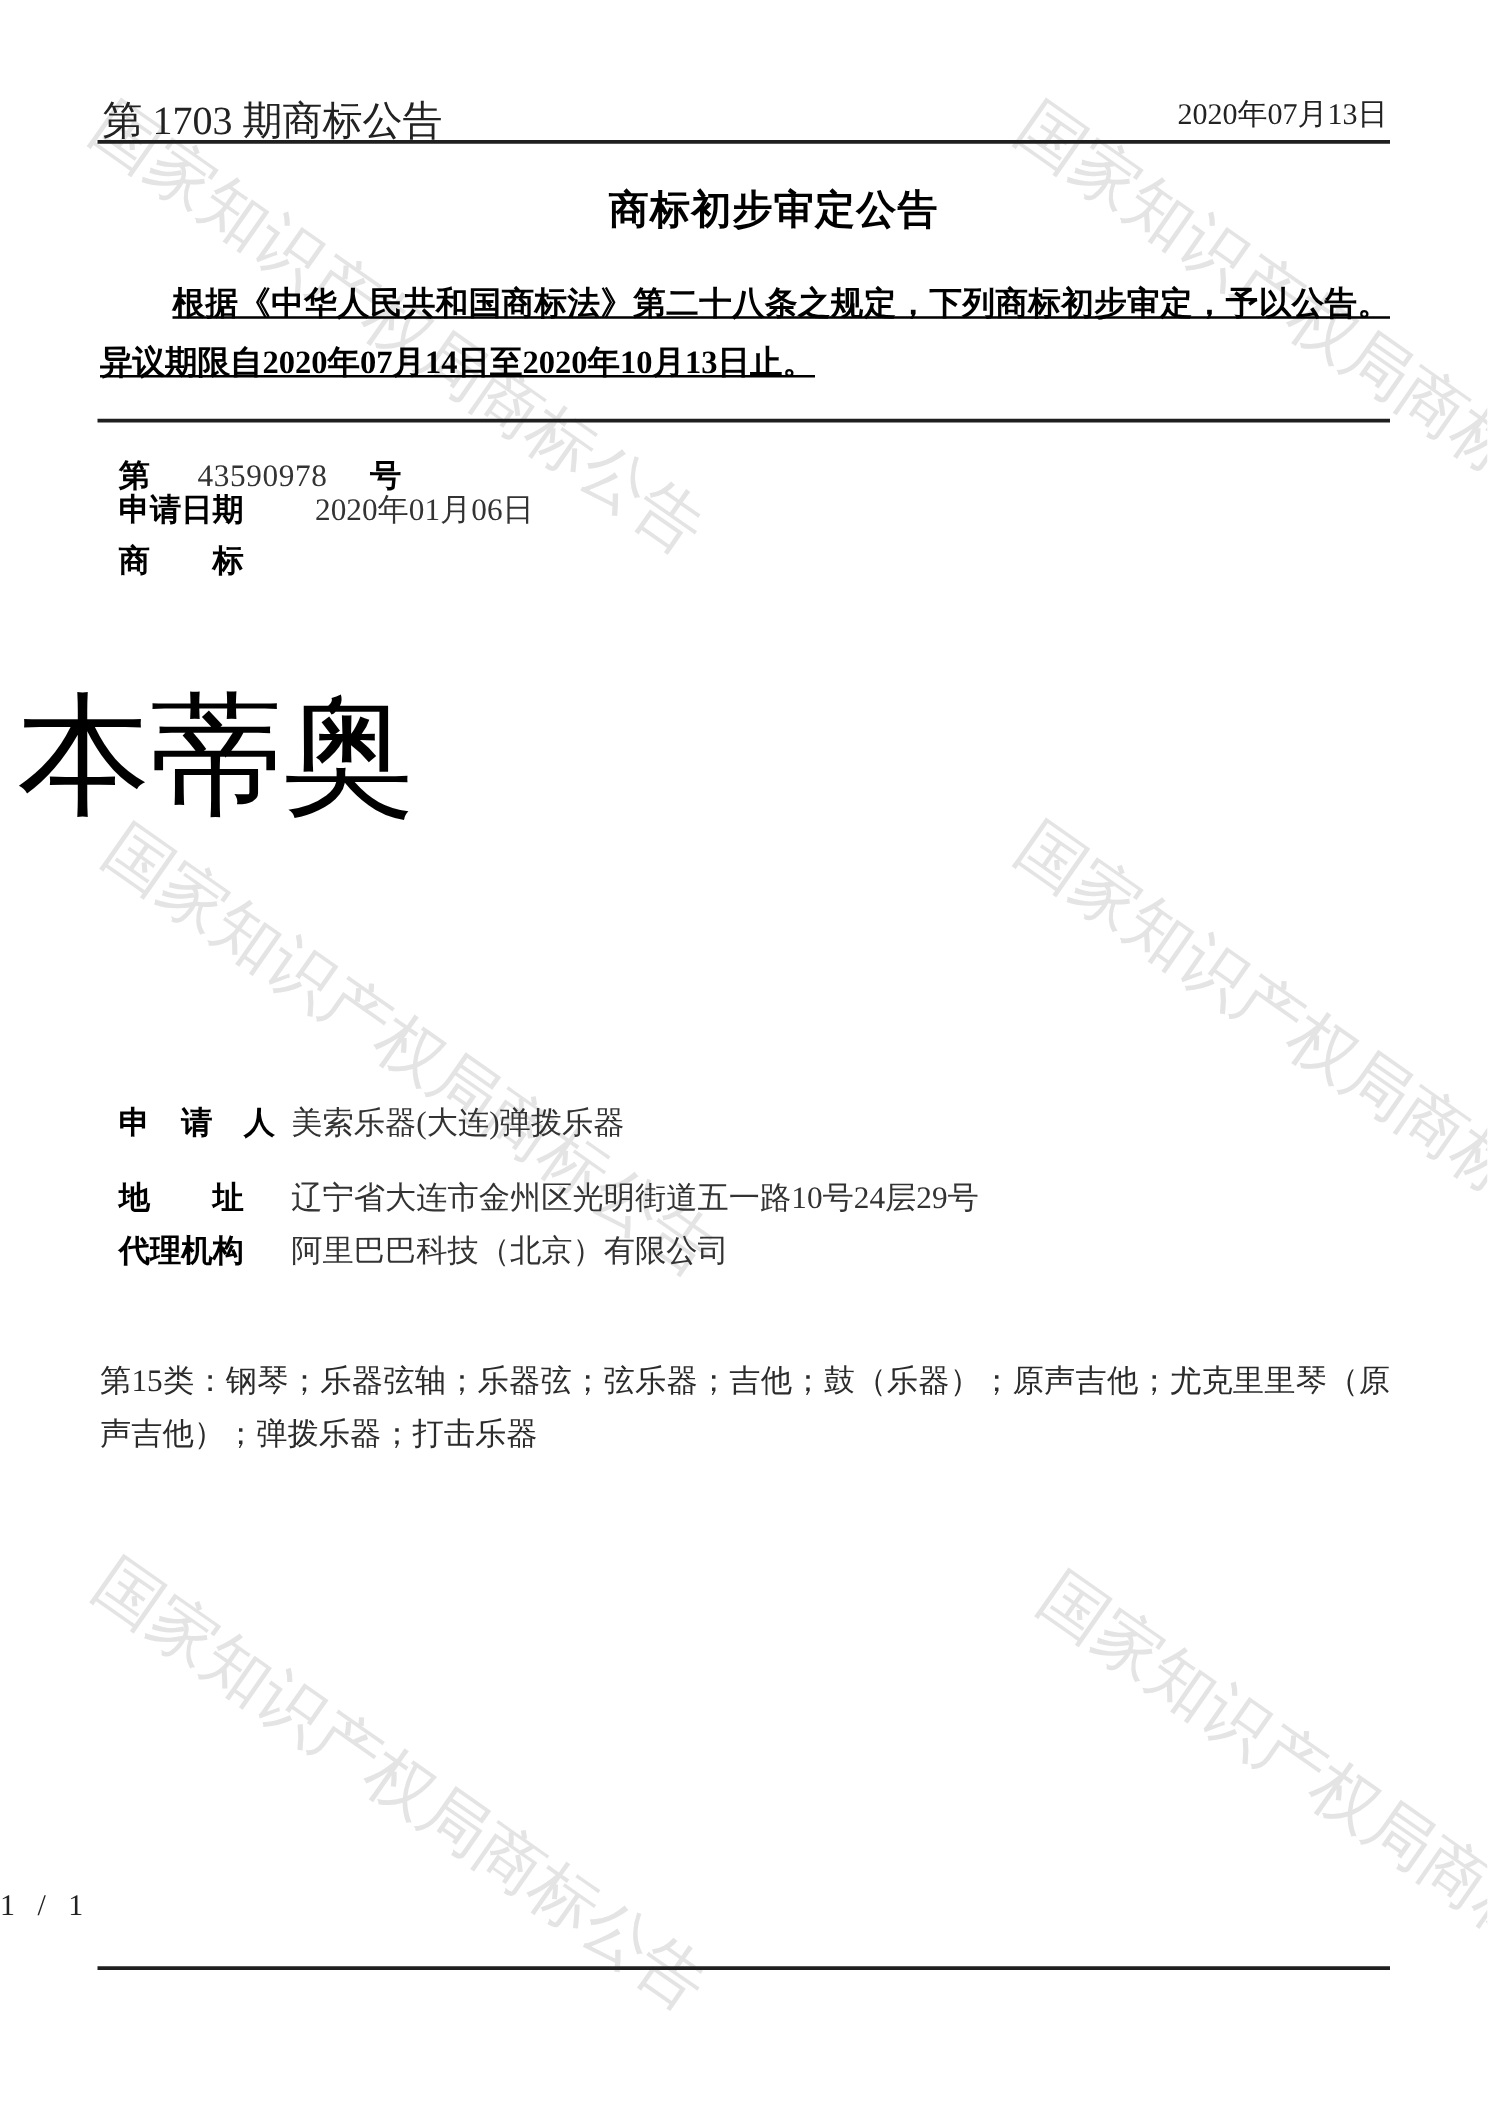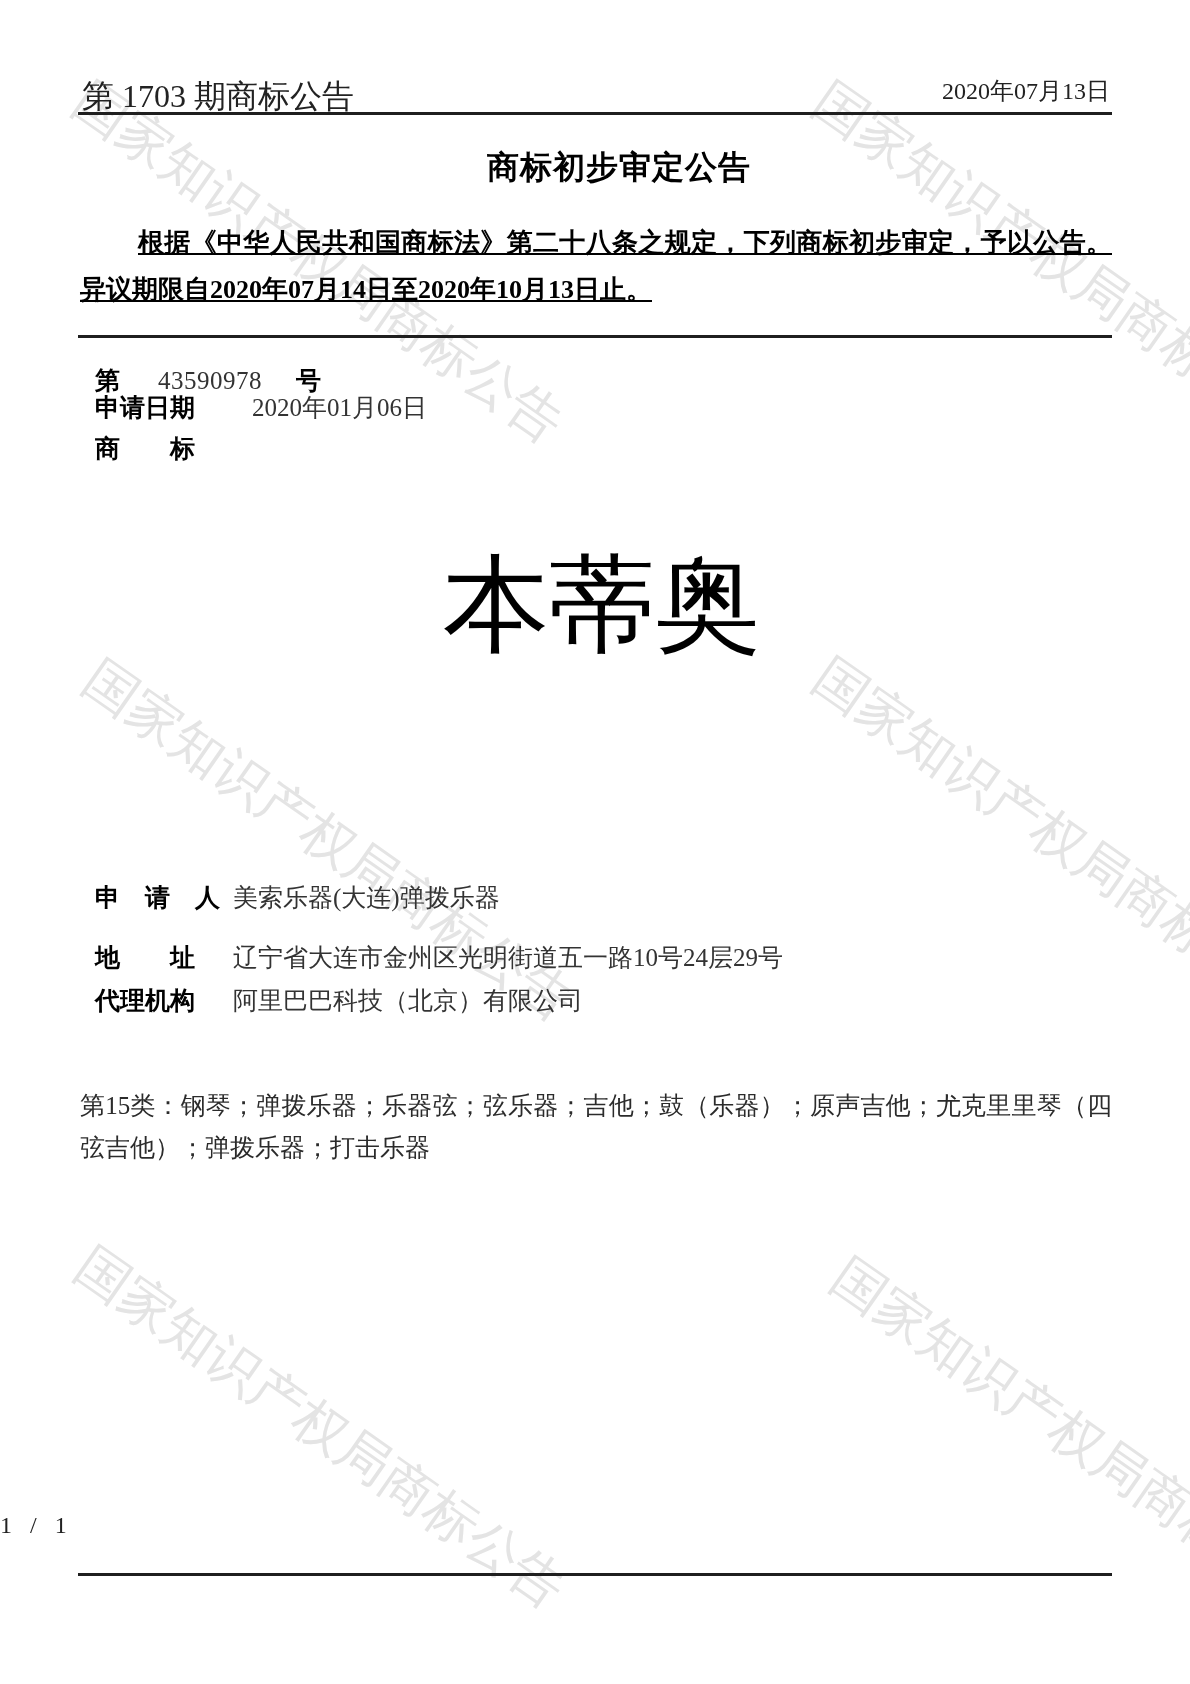--- a/index.html
+++ b/index.html
@@ -78,21 +78,21 @@
   .row-address   { top: 941px; }
   .row-agency    { top: 984px; }
   .reg-num {
     color: var(--value-ink);
     margin-left: 38px; margin-right: 34px;
     letter-spacing: 0.5px;
   }
   .trademark {
     position: absolute; left: 0; top: 548px; width: 1190px;
     padding-left: 14px;
-    text-align: center;
+    text-align: left;
     font-size: 106px; line-height: 1.1; color: #000;
     white-space: nowrap;
   }
   .goods-heading {
     position: absolute; left: 95px; top: 1029px;
     font-size: 26px; font-weight: bold; color: #000;
     letter-spacing: 1px;
   }
   .goods {
     position: absolute; left: 80px; top: 1085px; width: 1032px;
@@ -153,21 +153,21 @@
     <div class="row row-address">
       <span class="label">地　　址</span>
       <span class="value">辽宁省大连市金州区光明街道五一路10号24层29号</span>
     </div>
 
     <div class="row row-agency">
       <span class="label">代理机构</span>
       <span class="value">阿里巴巴科技（北京）有限公司</span>
     </div>
 
-    <div class="goods">第15类：钢琴；弹拨乐器；乐器弦；弦乐器；吉他；鼓（乐器）；原声吉他；尤克里里琴（四弦吉他）；弹拨乐器；打击乐器</div>
+    <div class="goods">第15类：钢琴；乐器弦轴；乐器弦；弦乐器；吉他；鼓（乐器）；原声吉他；尤克里里琴（原声吉他）；弹拨乐器；打击乐器</div>
 
     <div class="rule rule-footer"></div>
     <div class="pager">
       <span>1</span><span class="sep">/</span><span>1</span>
     </div>
 
   </div>
 </div>
 
 </body></html>

